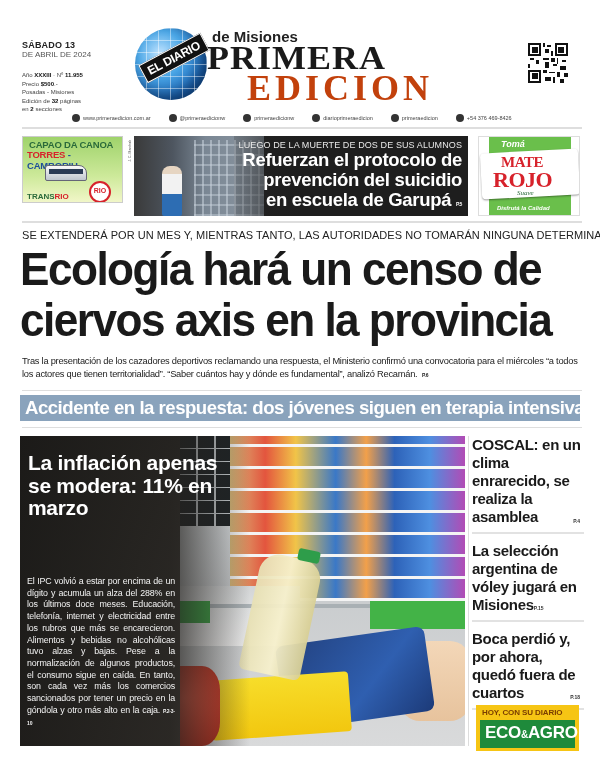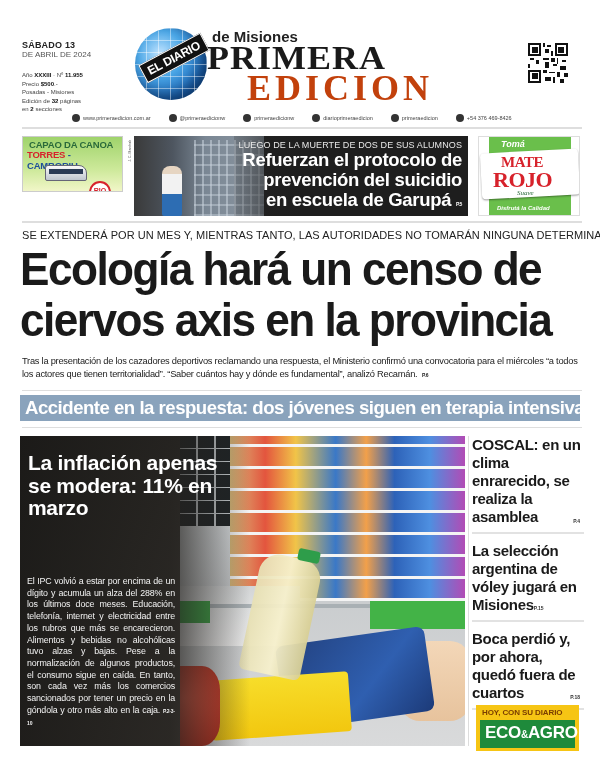--- a/index.html
+++ b/index.html
@@ -34,21 +34,21 @@
 
   .qr { position: absolute; left: 528px; top: 43px; width: 40px; height: 40px; background: #fff; }
   .qr svg { width: 40px; height: 40px; }
 
   .social { position: absolute; left: 72px; top: 112px; width: 520px; height: 12px; display: flex; align-items: center; }
   .social-item { display: flex; align-items: center; font-size: 5.5px; color: #444; margin-right: 18px; white-space: nowrap; }
   .social-icon { width: 8px; height: 8px; border-radius: 50%; background: #333; margin-right: 3px; display: inline-block; }
   .rule { position: absolute; left: 22px; height: 2px; background: #dedede; }
 
   
-  .ad-capao { position: absolute; left: 22px; top: 136px; width: 101px; height: 56px; background: linear-gradient(180deg, #9fd36b 0%, #cde99a 60%, #f1f6c8 100%); overflow: hidden; border: 1px solid #ccc; padding-left: 21px; }
+  .ad-capao { position: absolute; left: 22px; top: 136px; width: 101px; height: 67px; background: linear-gradient(180deg, #9fd36b 0%, #cde99a 60%, #f1f6c8 100%); overflow: hidden; border: 1px solid #ccc; padding-left: 21px; }
   .ad-capao .t1 { position: absolute; left: 6px; top: 2px; font-weight: 900; font-size: 9.5px; color: #2a6a3a; letter-spacing: -0.2px; }
   .ad-capao .t2 { position: absolute; left: 4px; top: 12px; font-weight: 900; font-size: 9.5px; color: #d7222b; letter-spacing: -0.2px; }
   .ad-capao .t2 span { color: #1d4e9a; }
   .ad-capao .bus { position: absolute; left: 22px; top: 28px; width: 42px; height: 16px; background: linear-gradient(180deg,#fafafa,#bfc6cf); border-radius: 3px 8px 2px 2px; border: 1px solid #667; }
   .ad-capao .bus::after { content:""; position:absolute; left:3px; top:3px; width:34px; height:5px; background:#2a3b55; }
   .ad-capao .rio-badge { position: absolute; left: 66px; top: 44px; width: 22px; height: 22px; border-radius: 50%; background:#fff; border: 2px solid #d7222b; font-size: 7px; font-weight: 900; color: #d7222b; text-align:center; line-height: 16px; }
   .ad-capao .transrio { position: absolute; left: 4px; top: 55px; font-size: 8px; font-weight: 900; color: #d7222b; }
   .ad-capao .transrio span { color: #2a6a3a; }
   .ad-capao .phonebar { position: absolute; left: 0; top: 65px; width: 100%; height: 14px; background: #111; color: #fff; }
   .ad-capao .phone { position: absolute; left: 8px; top: -1px; font-weight: 900; font-size: 11px; text-align: right; }

